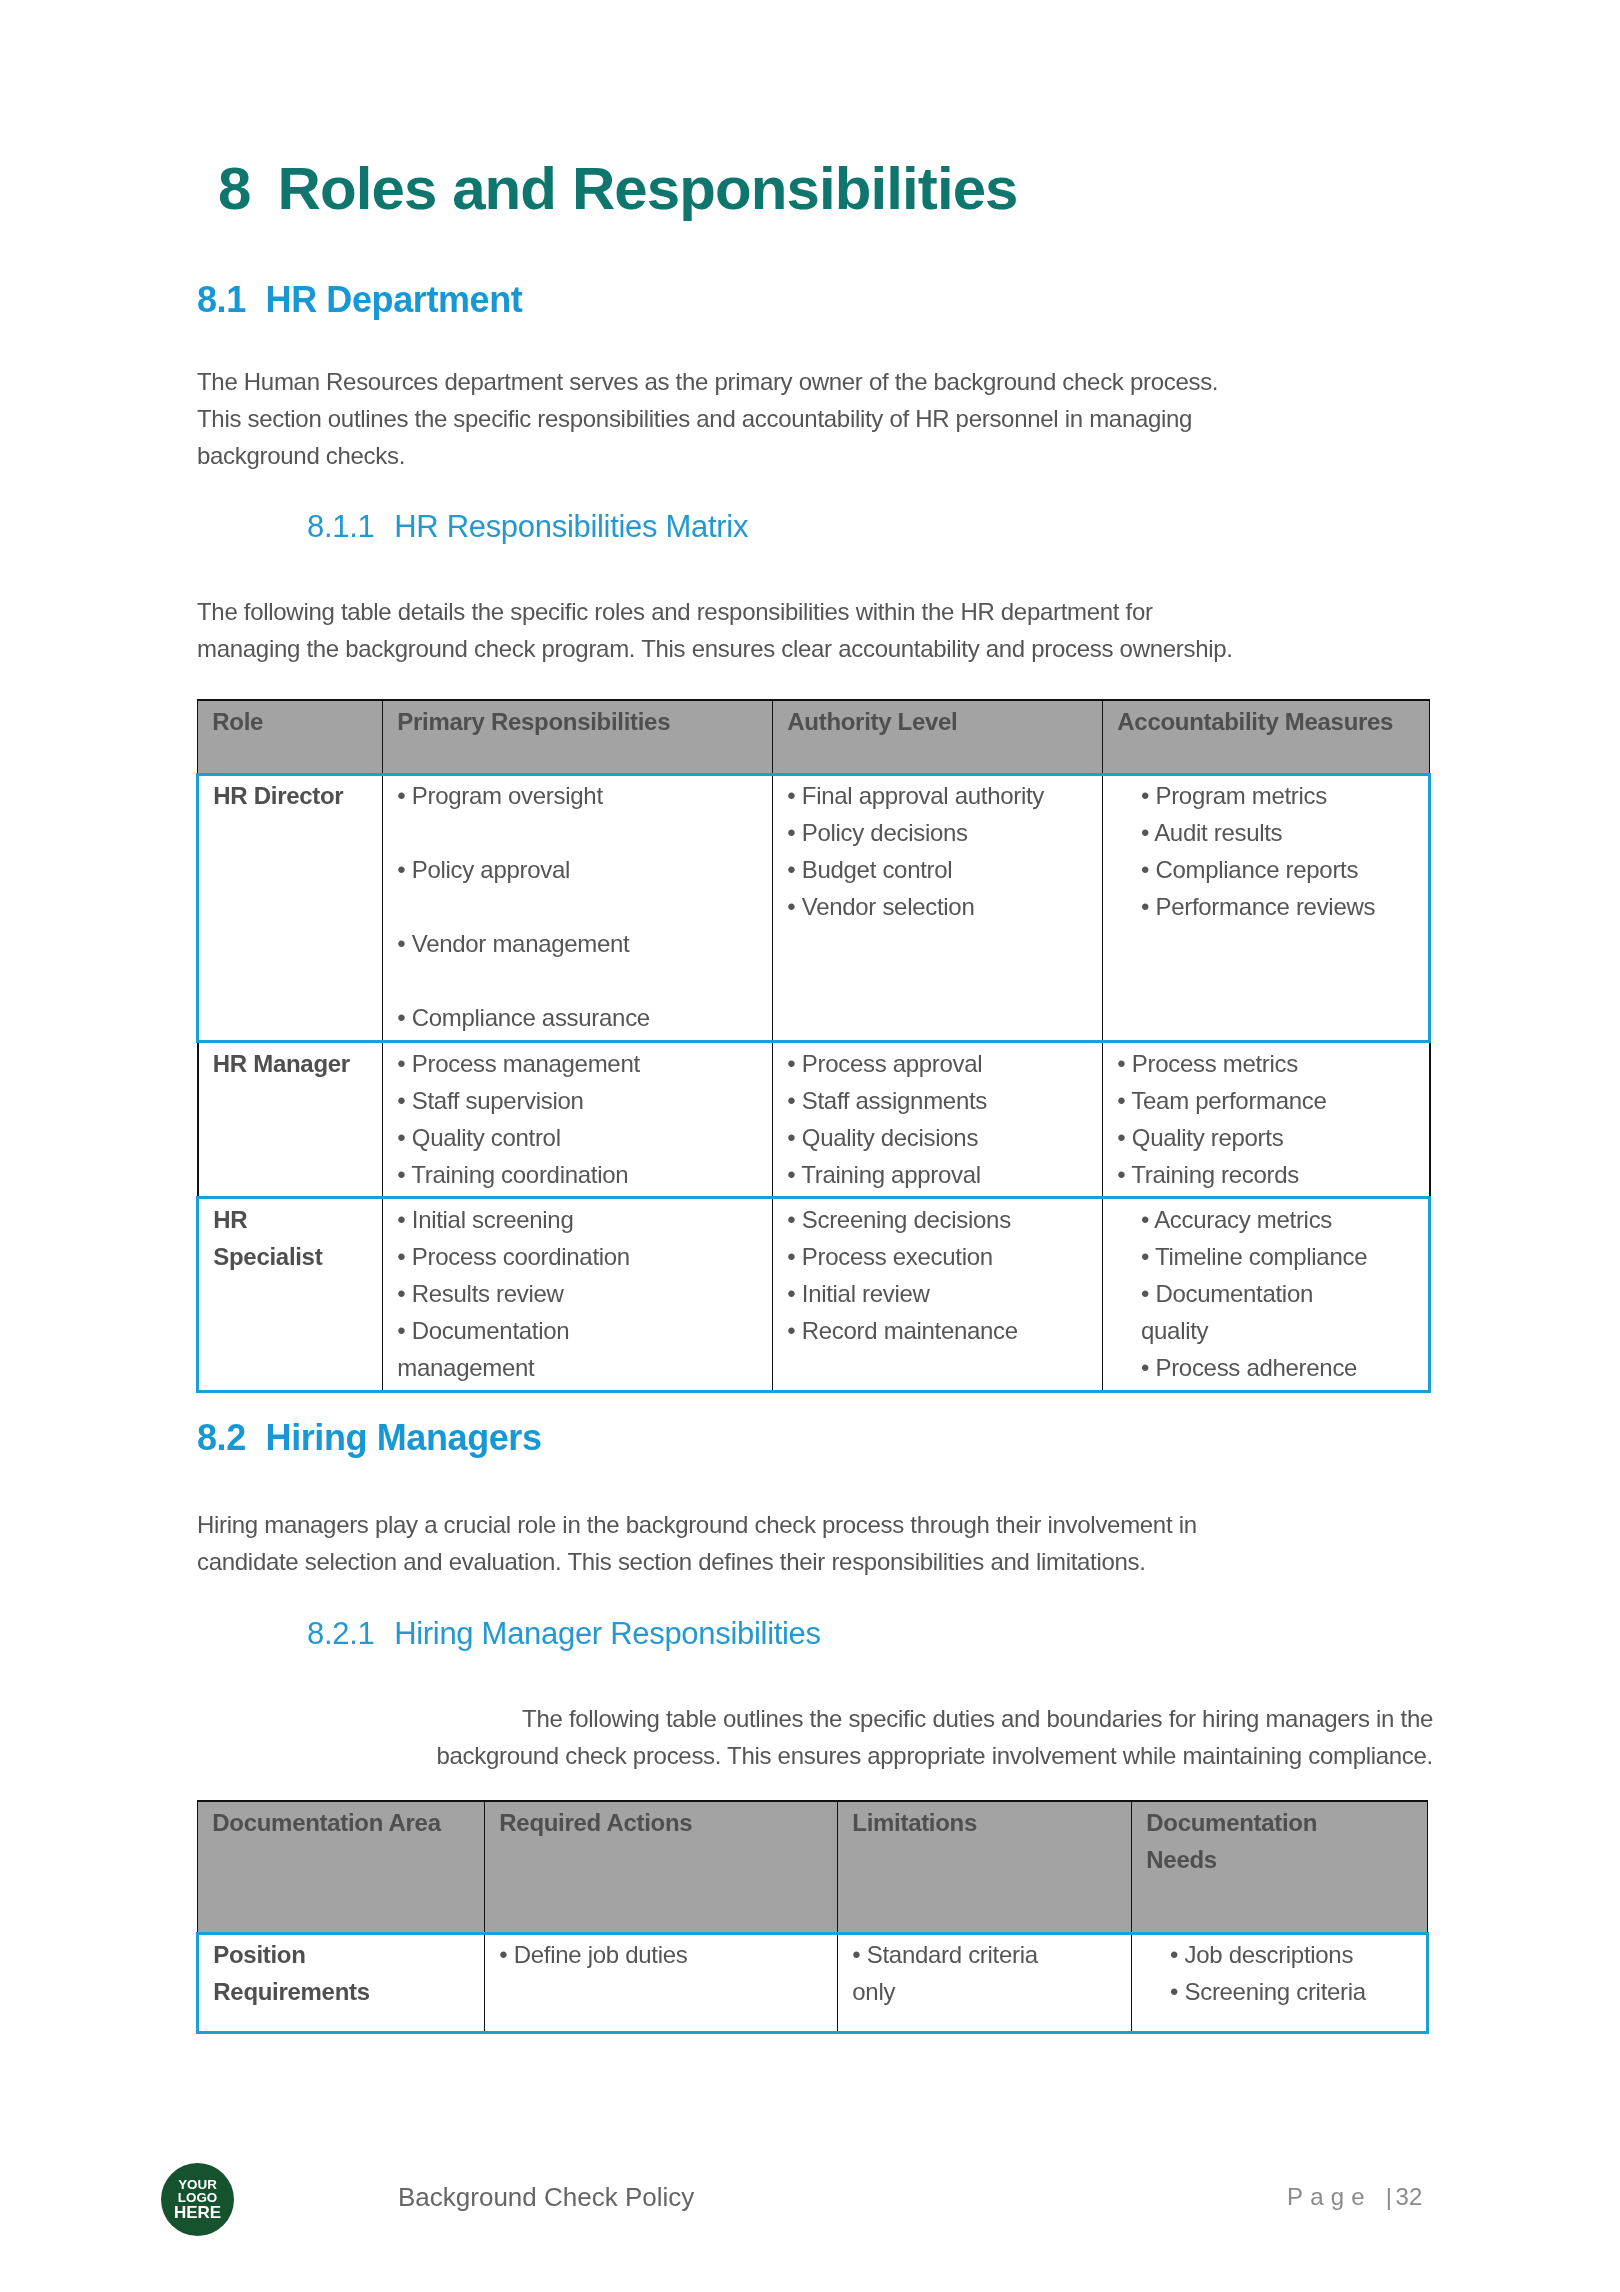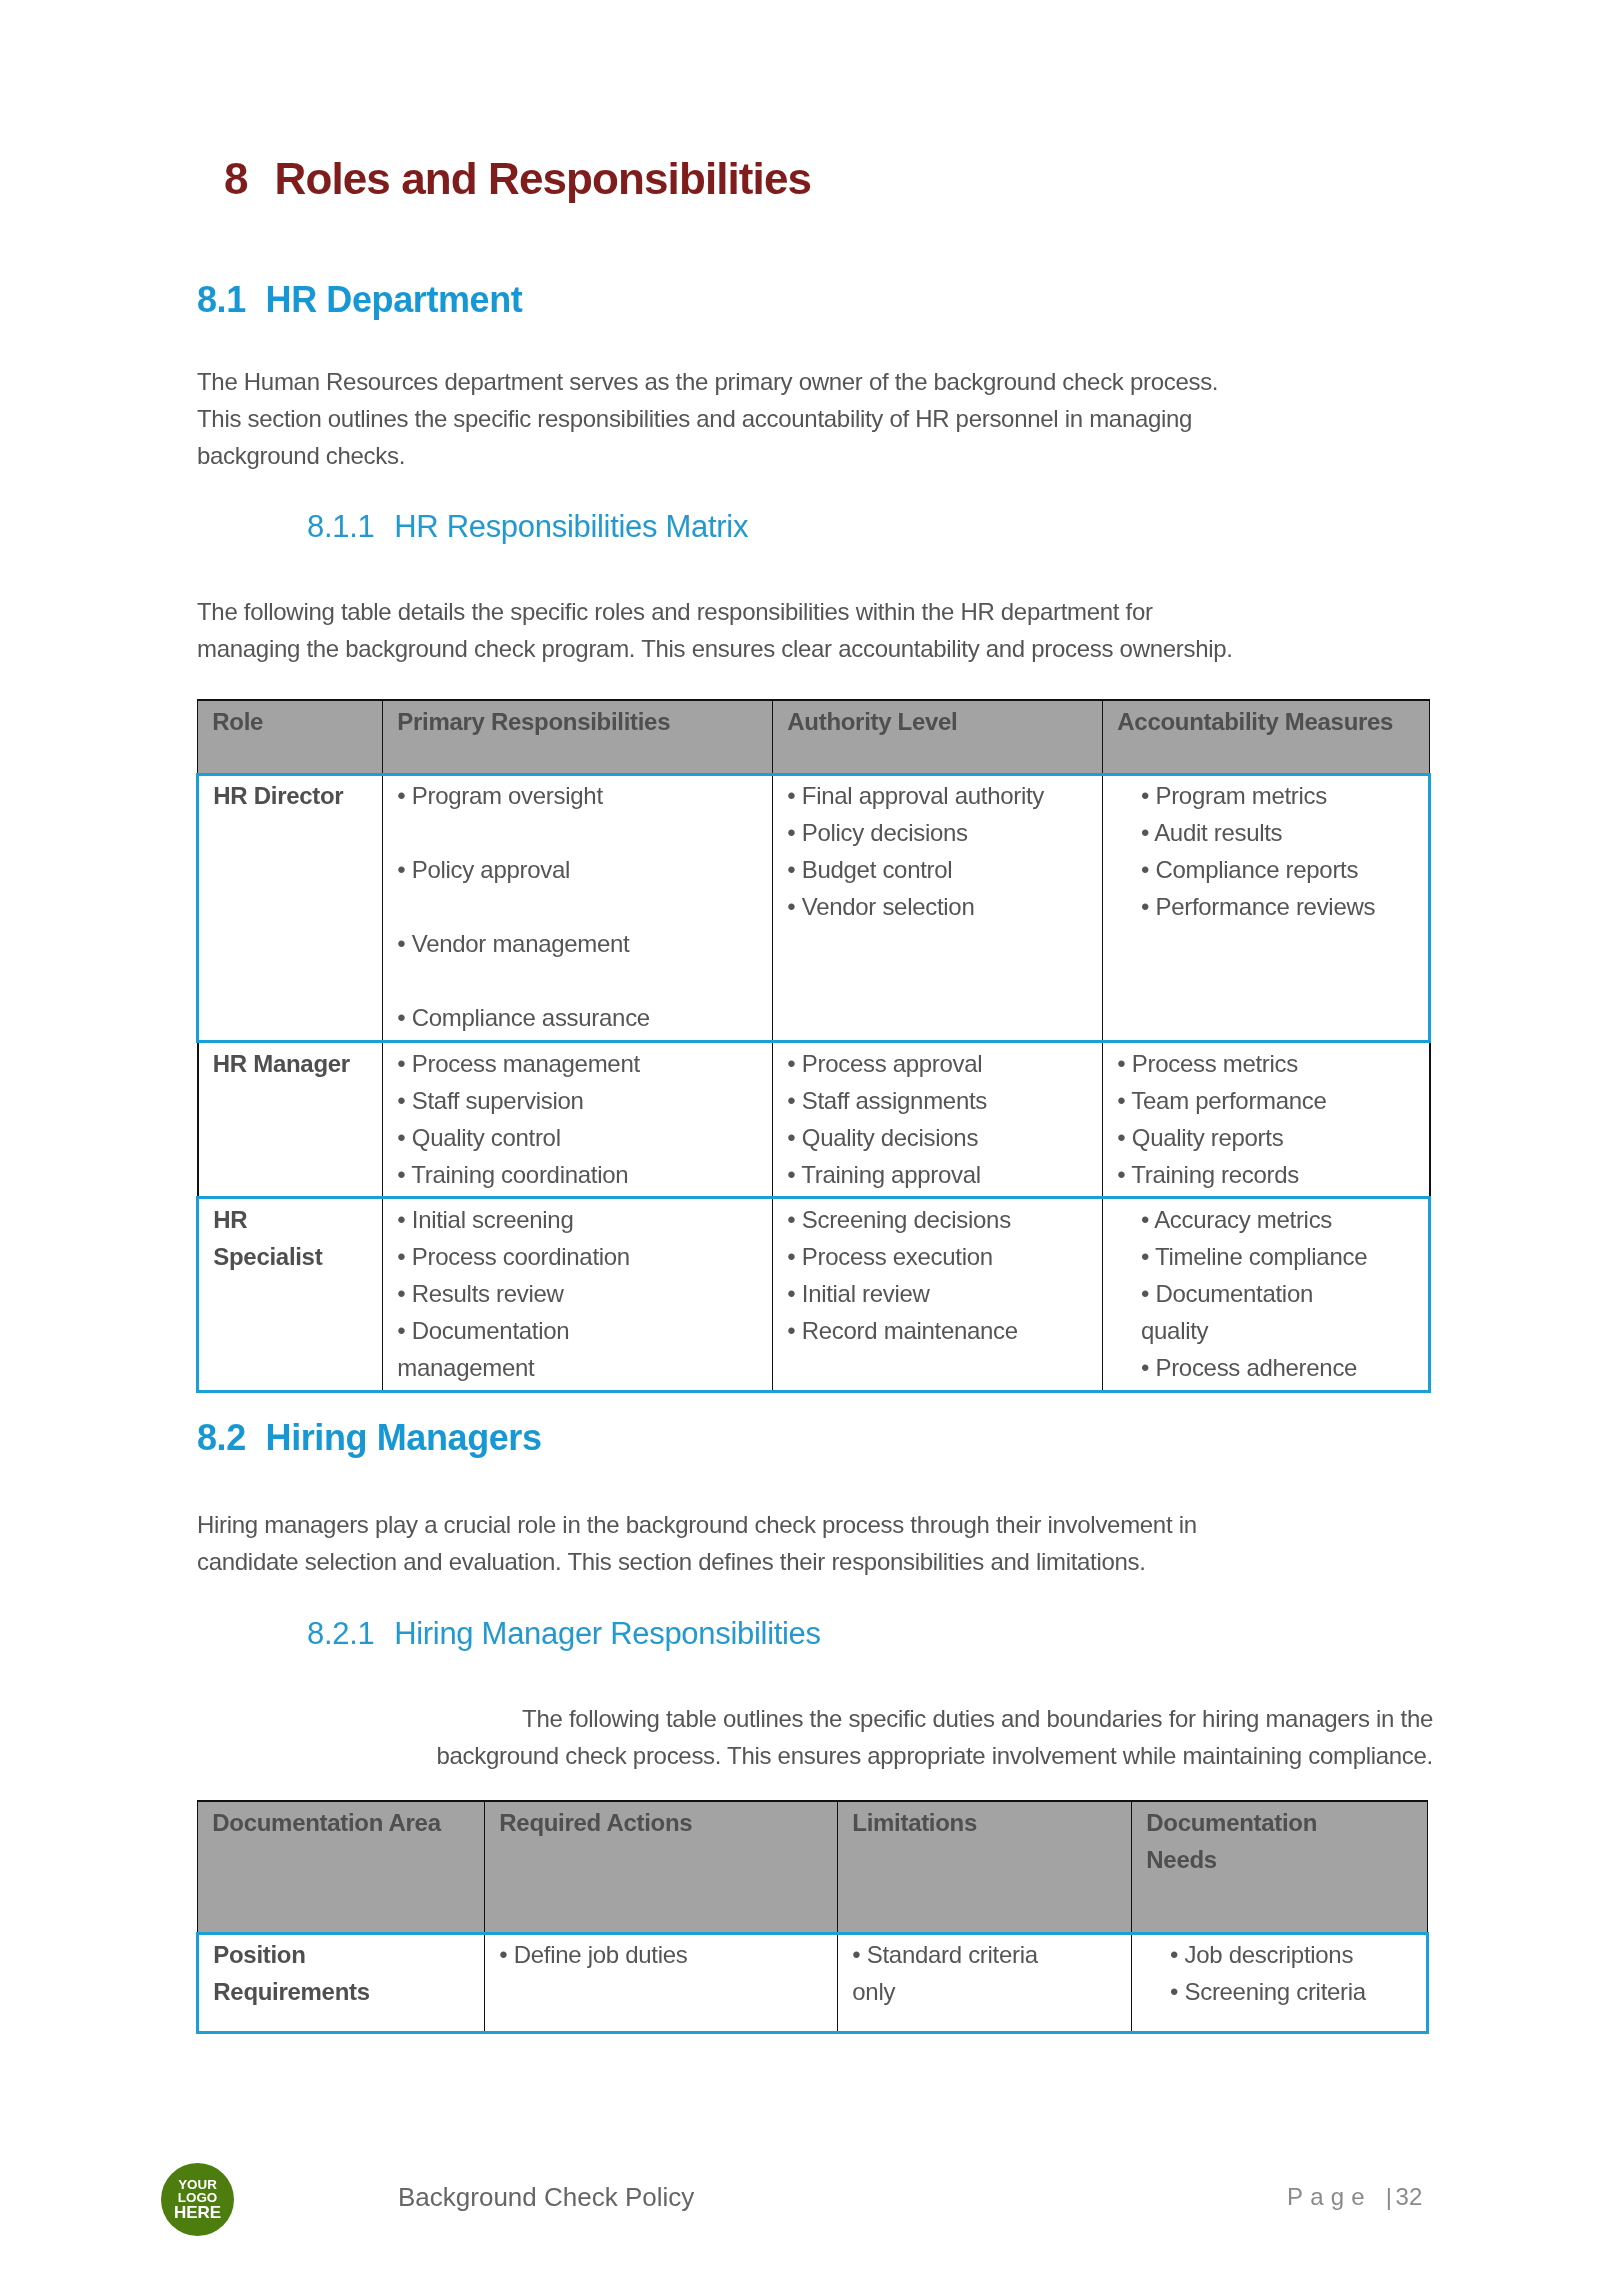--- a/index.html
+++ b/index.html
@@ -1,19 +1,19 @@
 <!DOCTYPE html>
 <html style="font-size:14.3px"><head>
 <meta charset="utf-8">
 <style>
   html, body { margin: 0; padding: 0; background: #ffffff; }
   body { width: 1620px; height: 2293px; position: relative; overflow: hidden;
          font-family: "Liberation Sans", "DejaVu Sans", sans-serif; color: #555555; }
   .abs { position: absolute; }
-  .h1 { left: 224px; top: 154px; font-size: 44px; font-weight: bold; color: #7f1d1d; white-space: nowrap; letter-spacing: -0.9px; }
+  .h1 { left: 218px; top: 154px; font-size: 60px; font-weight: bold; color: #0f766e; white-space: nowrap; letter-spacing: -0.9px; }
   .h1 .num { margin-right: 27px; }
   .h2 { left: 197px; font-size: 36px; font-weight: bold; color: #1798d4; white-space: nowrap; letter-spacing: -0.4px; }
   .h2 .num { margin-right: 19.7px; }
   .h3 { left: 307px; font-size: 31px; font-weight: normal; color: #2399cf; white-space: nowrap; letter-spacing: -0.3px; }
   .h3 .num { margin-right: 19.7px; }
   .para { left: 197px; width: 1236px; font-size: 24px; line-height: 37px; color: #555555; }
   .para .line { display: block; white-space: nowrap; letter-spacing: -0.3px; }
 
   table.grid { position: absolute; border-collapse: collapse; table-layout: fixed; font-size: 24px; color: #555555; }
   table.grid th { background: #a3a3a3; color: #4f4f4f; font-weight: bold; text-align: left; vertical-align: top;
@@ -22,21 +22,21 @@
   table.grid td.role { font-weight: bold; color: #4f4f4f; }
   table.grid tr.band td { border-top: 3.6px solid #1aa0d6; border-bottom: 3.6px solid #1aa0d6; }
   table.grid tr.band td:first-child { border-left: 3.6px solid #1aa0d6; margin-top: 8px; }
   table.grid tr.band td:last-child { border-right: 3.6px solid #1aa0d6; padding-left: 38px; }
   table.grid tr.plain td:first-child { border-left: 2.7px solid #111111; }
   table.grid tr.plain td:last-child { border-right: 2.7px solid #111111; }
   .item { display: block; white-space: nowrap; }
   .gap { display: block; height: 37px; }
   .wrapcell .item { white-space: normal; }
 
-  .footer-logo { left: 161px; top: 2163px; width: 73px; height: 73px; border-radius: 50%; background: #4d7c0f;
+  .footer-logo { left: 161px; top: 2163px; width: 73px; height: 73px; border-radius: 50%; background: #14532d;
                  color: #ffffff; font-weight: bold; text-align: center; display: flex; flex-direction: column;
                  justify-content: center; align-items: center; line-height: 13.4px; }
   .footer-logo span { display: block; font-size: 13.4px; }
   .footer-logo span.big { font-size: 17px; line-height: 17px; }
   .footer-title { left: 398px; top: 2182px; font-size: 26px; color: #666666; white-space: nowrap; }
   .footer-page { left: 1287px; top: 2183px; font-size: 24px; color: #8a8a8a; white-space: nowrap; letter-spacing: 7.2px; }
   .footer-page .sep { letter-spacing: 3.6px; color: #8a8a8a; }
   .footer-page .pnum { letter-spacing: 0; }
 </style>
 </head>

